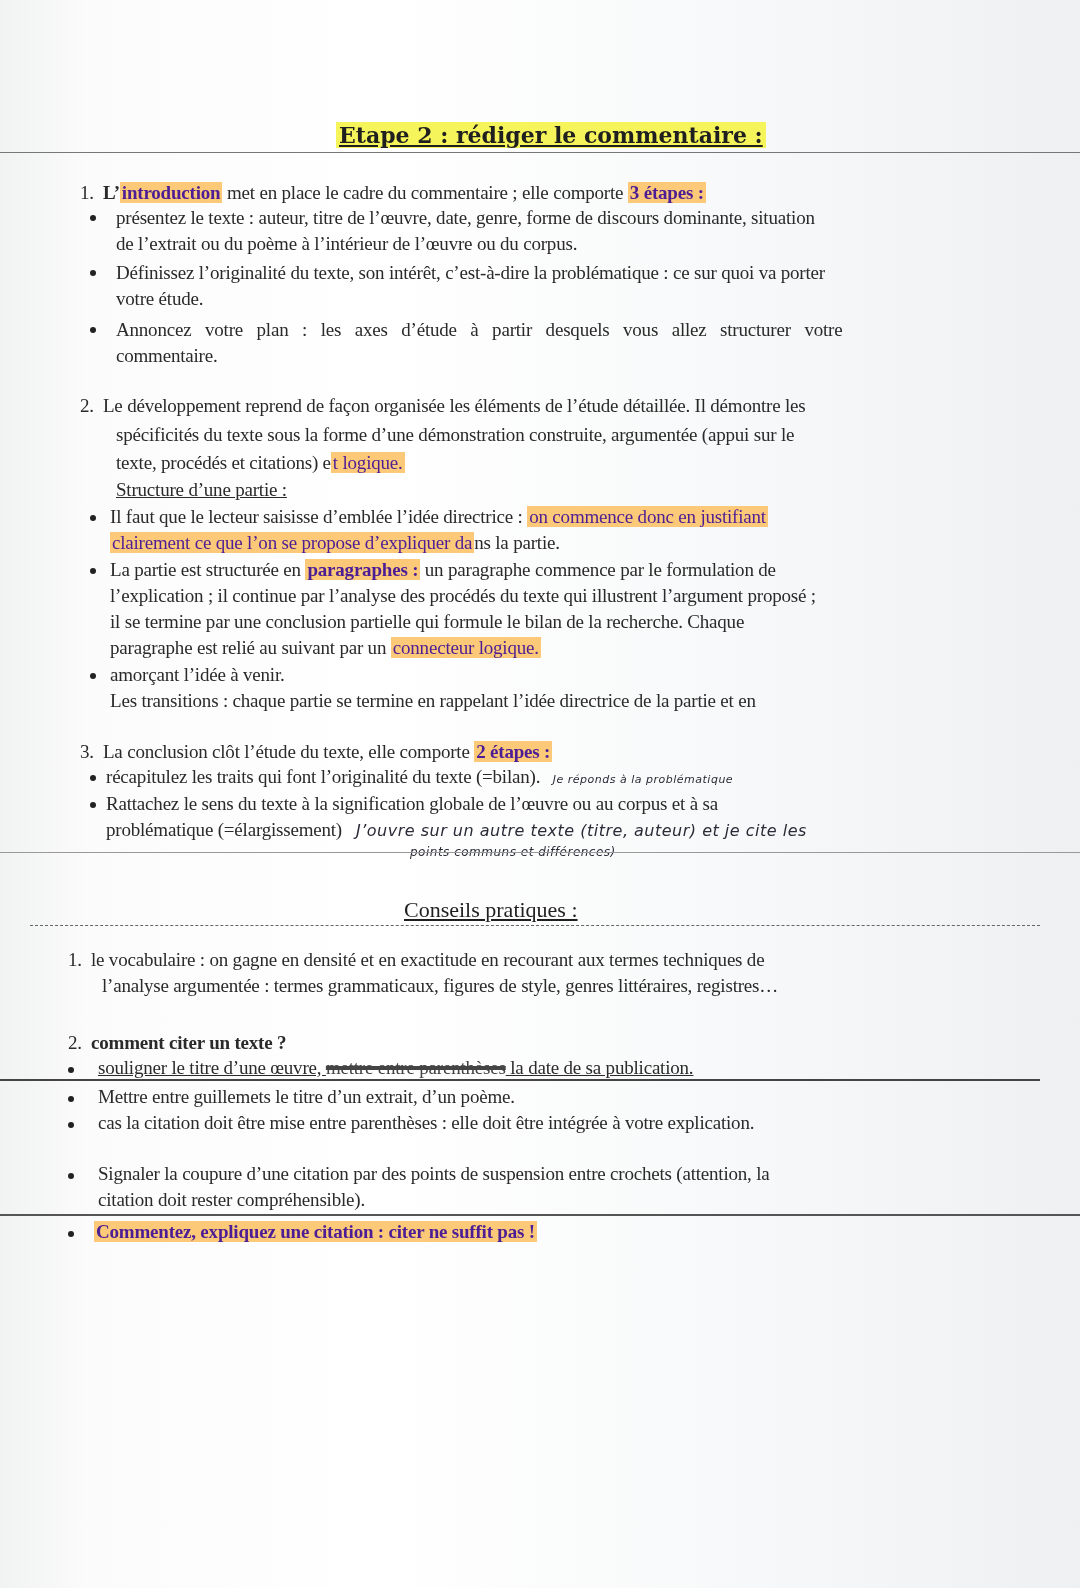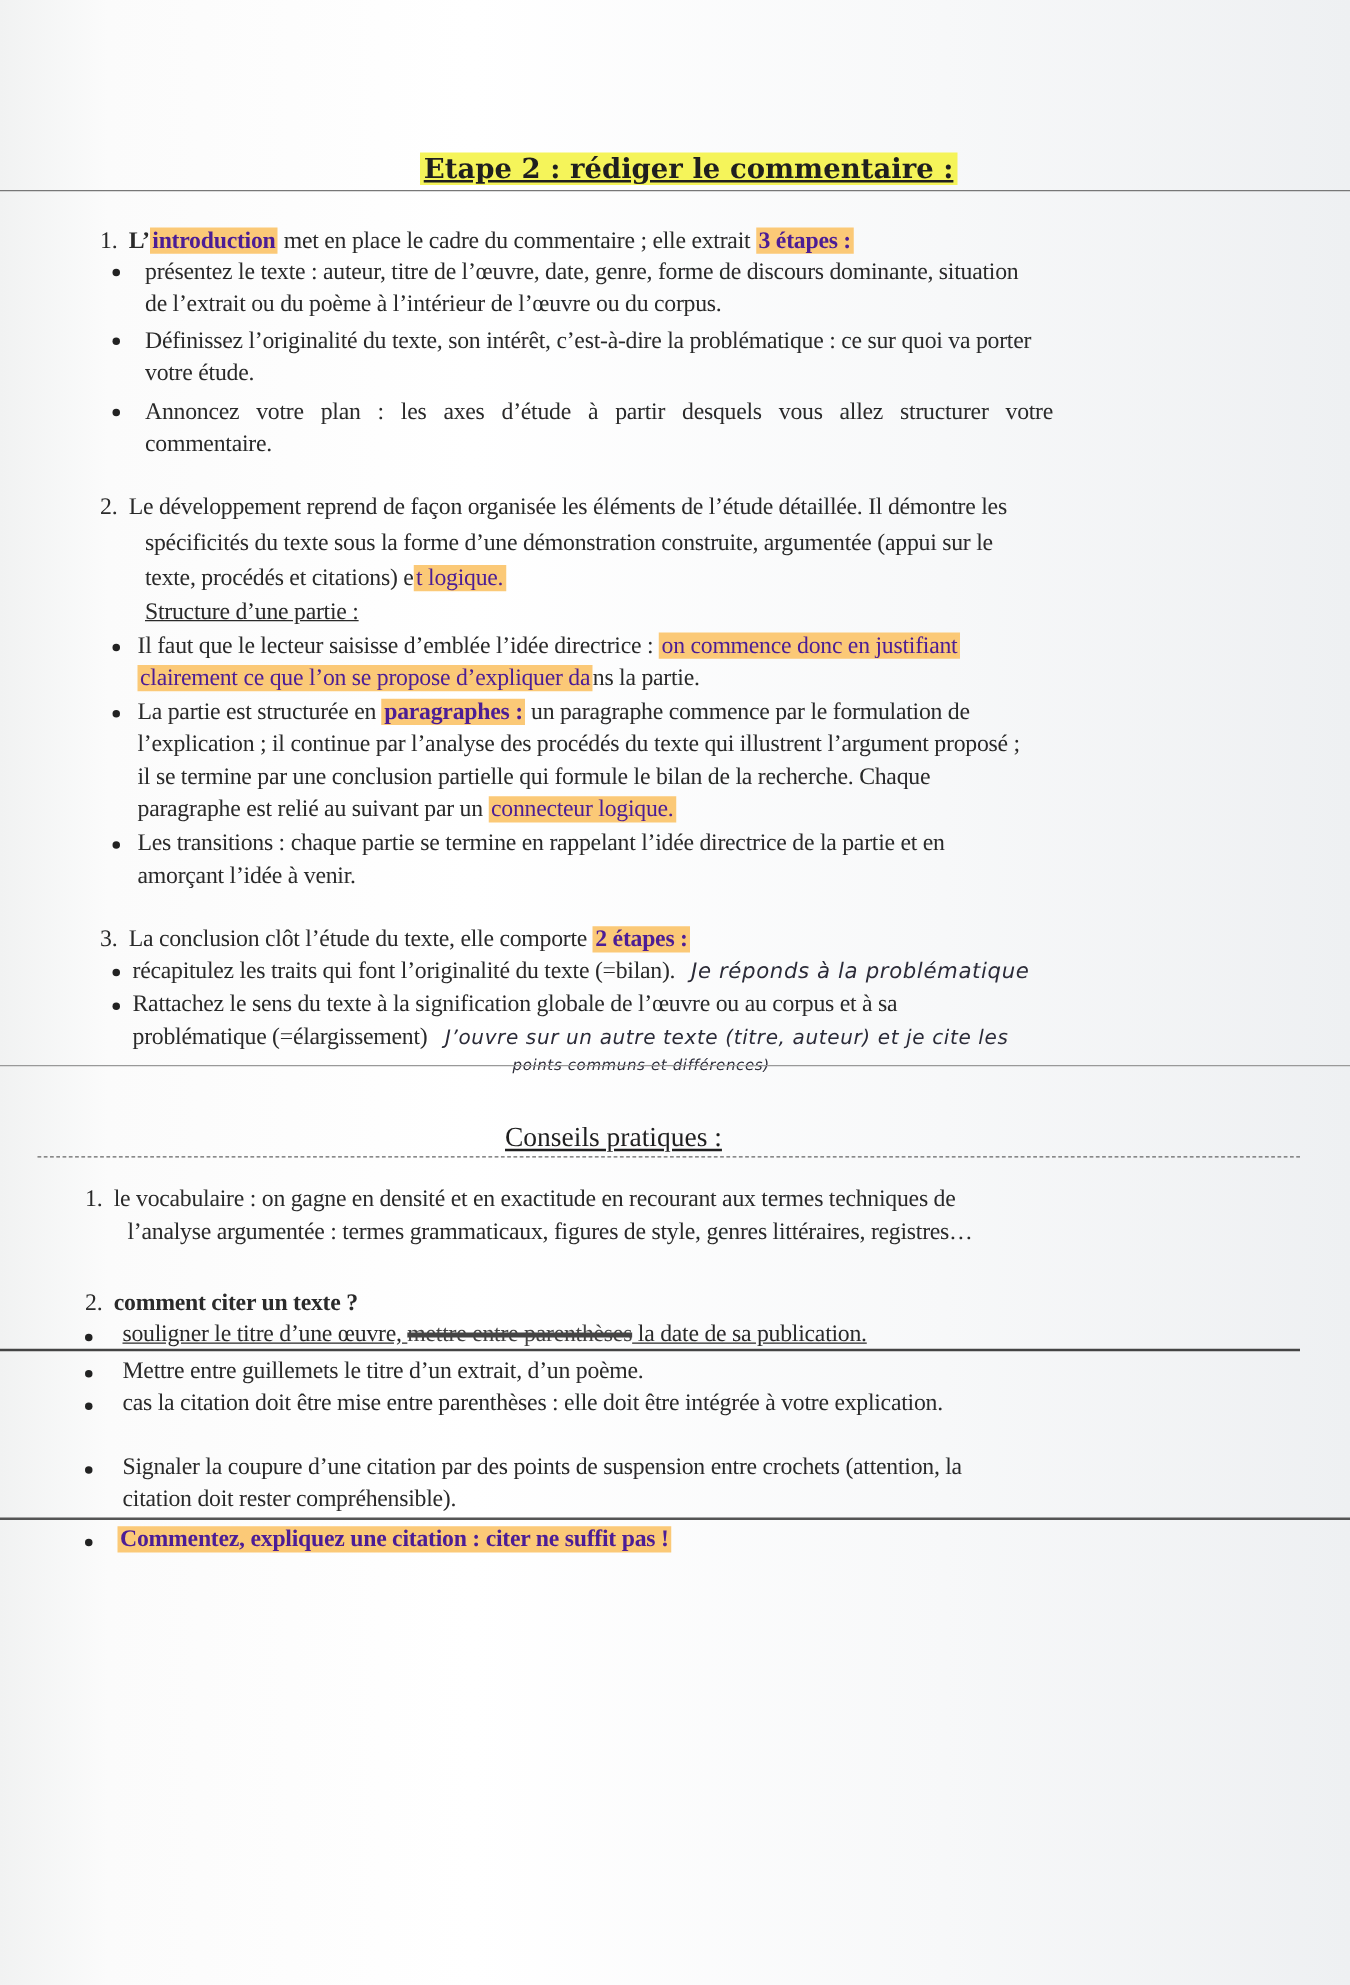--- a/index.html
+++ b/index.html
@@ -19,37 +19,37 @@
   }
   .hl-yellow { background:#f5f45a; padding:0 3px; }
   .hl-orange { background:#fbc977; color:#4c1d95; padding:0 2px; }
   .bold { font-weight:bold; }
   .underline { text-decoration:underline; }
   .strike { text-decoration:line-through; text-decoration-thickness:4px; color:#444; }
   .bullet { position:absolute; width:6px; height:6px; border-radius:50%; background:#222; }
   .rule { position:absolute; height:1px; background:#555; }
   .dash-rule { position:absolute; height:0; border-top:1.5px dashed #666; }
   .hand {
-    font-family: "DejaVu Sans", sans-serif; font-style:italic; font-size:17px;
+    font-family: "DejaVu Sans", sans-serif; font-style:italic; font-size:11px;
     color:#2b2b38; letter-spacing:0.5px;
   }
 </style>
 </head>
 <body>
 
 <div class="page">
 
   <div class="abs title" style="left:336px; top:122px;">
     <span class="hl-yellow">Etape 2 : rédiger le commentaire :</span>
   </div>
   <div class="rule" style="left:0; top:152px; width:1080px; background:#777;"></div>
 
   <div class="abs line" style="left:80px; top:180px;">
     <span>1.</span>&nbsp;
-    <span class="bold">L’</span><span class="bold hl-orange">introduction</span><span> met en place le cadre du commentaire ; elle extrait </span><span class="bold hl-orange">3 étapes :</span>
+    <span class="bold">L’</span><span class="bold hl-orange">introduction</span><span> met en place le cadre du commentaire ; elle comporte </span><span class="bold hl-orange">3 étapes :</span>
   </div>
 
   <div class="bullet" style="left:90px; top:215px;"></div>
   <div class="abs line" style="left:116px; top:205px;">
     <div>présentez le texte : auteur, titre de l’œuvre, date, genre, forme de discours dominante, situation</div>
     <div>de l’extrait ou du poème à l’intérieur de l’œuvre ou du corpus.</div>
   </div>
 
   <div class="bullet" style="left:90px; top:270px;"></div>
   <div class="abs line" style="left:116px; top:260px;">
@@ -84,22 +84,22 @@
   <div class="bullet" style="left:90px; top:568px;"></div>
   <div class="abs line" style="left:110px; top:557px;">
     <div><span>La partie est structurée en </span><span class="hl-orange bold">paragraphes :</span><span> un paragraphe commence par le formulation de</span></div>
     <div>l’explication ; il continue par l’analyse des procédés du texte qui illustrent l’argument proposé ;</div>
     <div>il se termine par une conclusion partielle qui formule le bilan de la recherche. Chaque</div>
     <div><span>paragraphe est relié au suivant par un </span><span class="hl-orange">connecteur logique.</span></div>
   </div>
 
   <div class="bullet" style="left:90px; top:673px;"></div>
   <div class="abs line" style="left:110px; top:662px;">
+    <div>amorçant l’idée à venir.</div>
     <div>Les transitions : chaque partie se termine en rappelant l’idée directrice de la partie et en</div>
-    <div>amorçant l’idée à venir.</div>
   </div>
 
   <div class="abs line" style="left:80px; top:739px;">
     <span>3.</span>&nbsp;
     <span>La conclusion clôt l’étude du texte, elle comporte </span><span class="hl-orange bold">2 étapes :</span>
   </div>
 
   <div class="bullet" style="left:90px; top:775px;"></div>
   <div class="abs line" style="left:106px; top:764px;">
     <span>récapitulez les traits qui font l’originalité du texte (=bilan).</span>

